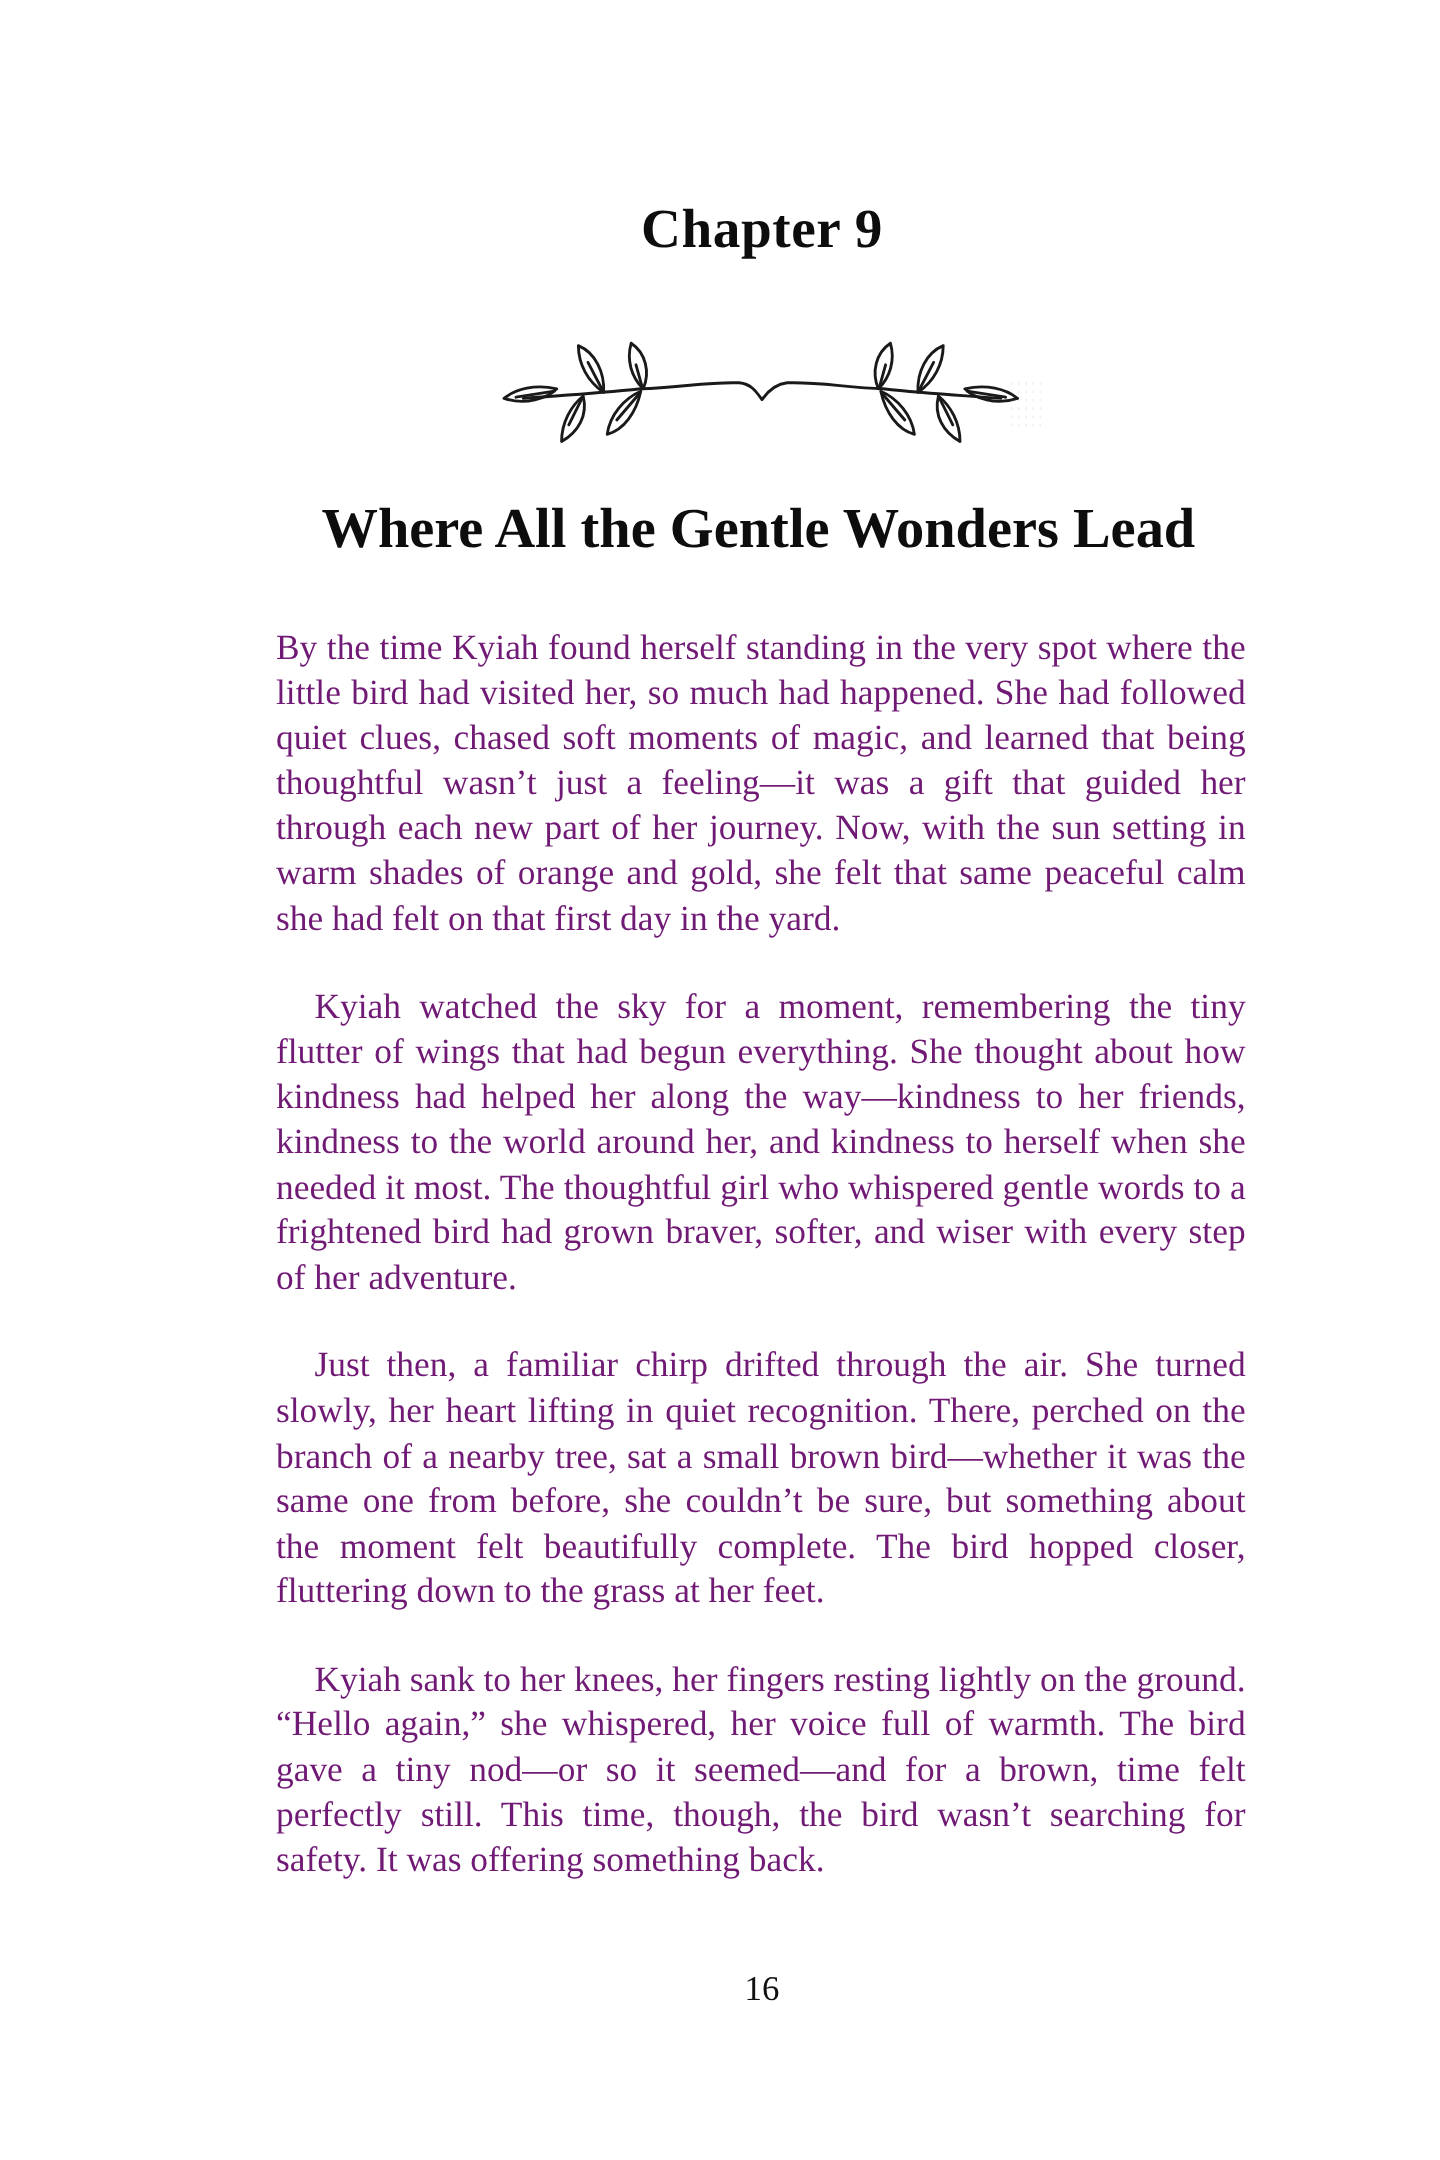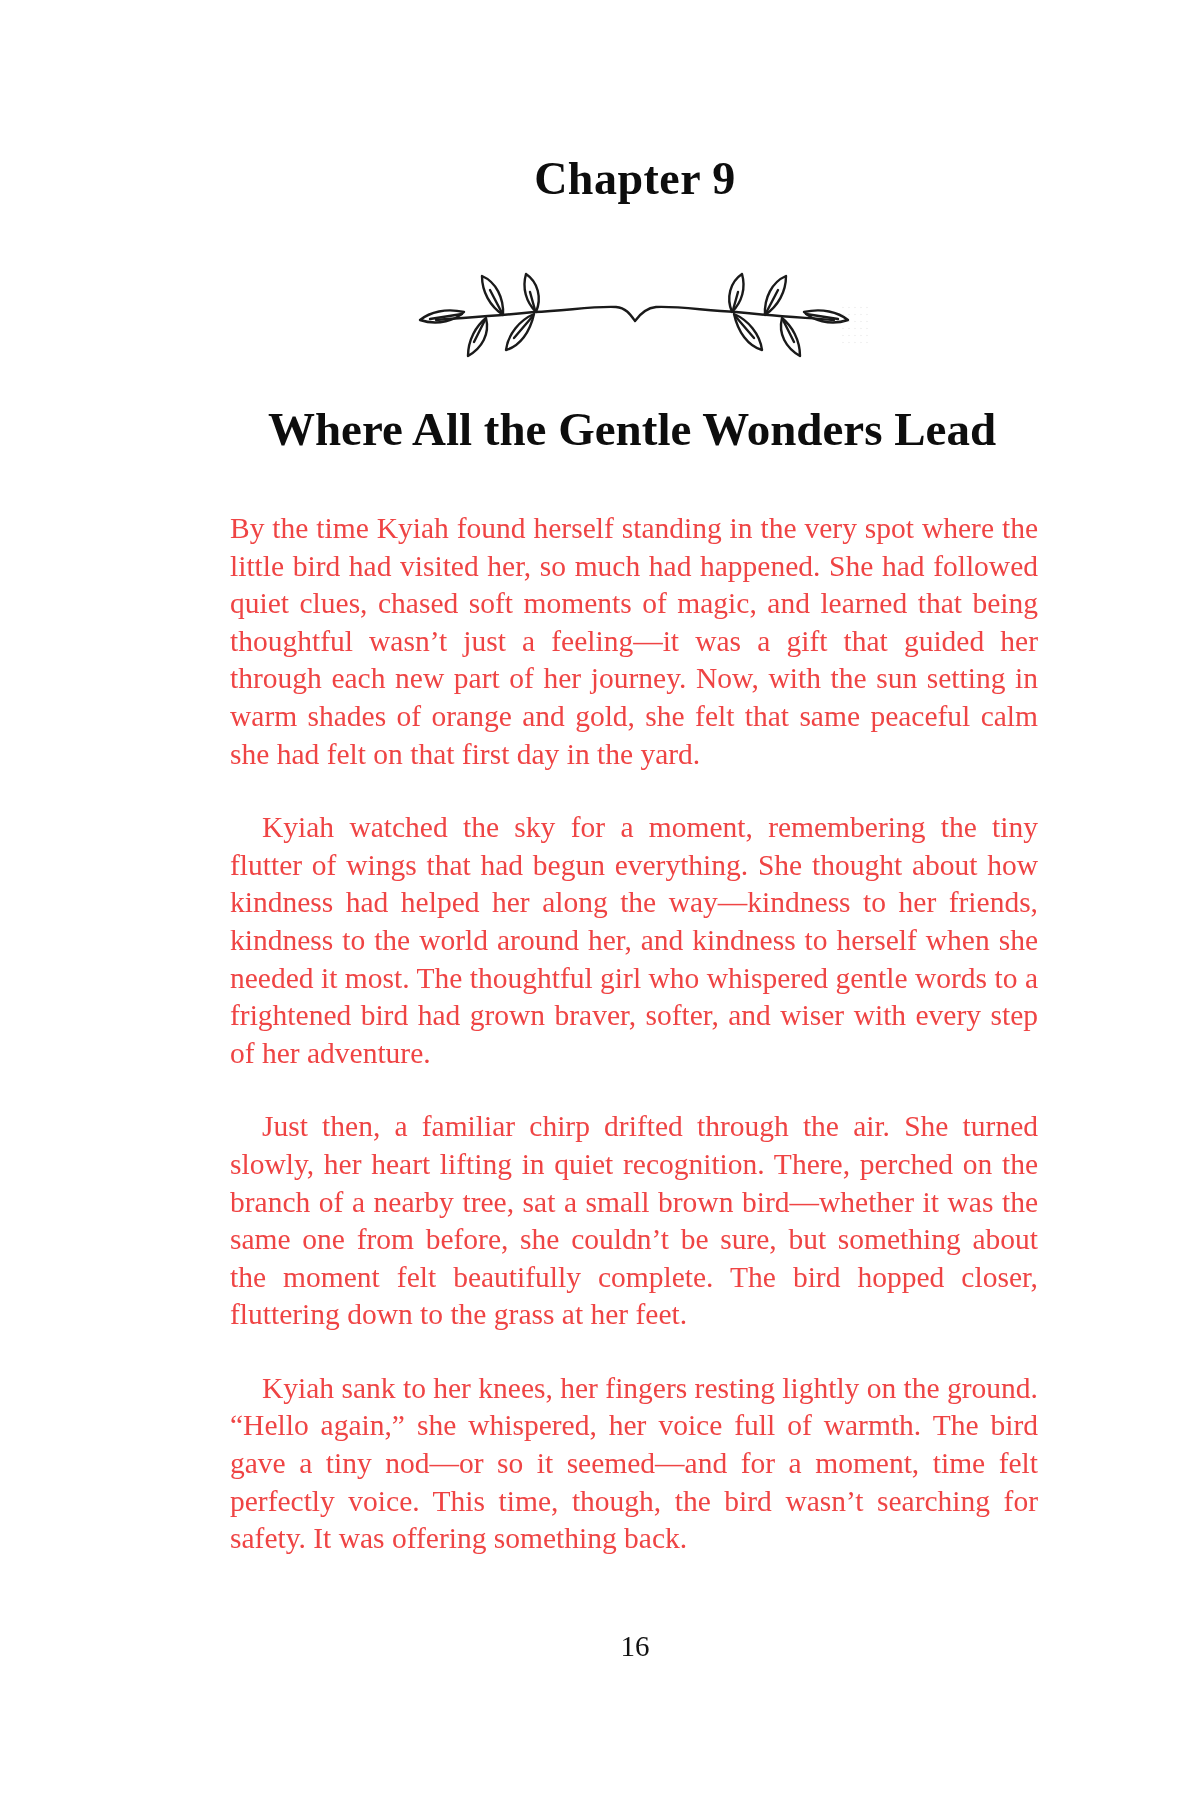--- a/index.html
+++ b/index.html
@@ -9,21 +9,21 @@
     }
     body {
       width: 1200px;
       height: 1800px;
       position: relative;
       overflow: hidden;
       color: #111111;
     }
     .page {
       position: absolute;
-      left: 0; top: 4px;
+      left: 0; top: 16px;
       width: 1200px; height: 1314px;
       background: #ffffff;
     }
     .chapter-number {
       position: absolute;
       left: 0; width: 1270px;
       top: 148px;
       text-align: center;
       font-family: "Liberation Serif", "DejaVu Serif", serif;
       font-weight: bold;
@@ -49,21 +49,21 @@
       color: #0d0d0d;
     }
     .body-text {
       position: absolute;
       left: 230px;
       top: 506px;
       width: 808px;
       font-family: "Liberation Serif", "DejaVu Serif", serif;
       font-size: 29.5px;
       line-height: 37.6px;
-      color: #ef4444;
+      color: #701a75;
       text-align: justify;
       hyphens: none;
     }
     .body-text p {
       margin: 0 0 36px 0;
       text-indent: 0;
     }
     .body-text p.indent {
       text-indent: 32px;
       margin-top: 28px;
@@ -125,18 +125,18 @@
   </svg>
 
   <div class="speck"></div>
 
   <div class="chapter-title">Where All the Gentle Wonders Lead</div>
 
   <div class="body-text">
     <p>By the time Kyiah found herself standing in the very spot where the little bird had visited her, so much had happened. She had followed quiet clues, chased soft moments of magic, and learned that being thoughtful wasn’t just a feeling—it was a gift that guided her through each new part of her journey. Now, with the sun setting in warm shades of orange and gold, she felt that same peaceful calm she had felt on that first day in the yard.</p>
     <p class="indent">Kyiah watched the sky for a moment, remembering the tiny flutter of wings that had begun everything. She thought about how kindness had helped her along the way—kindness to her friends, kindness to the world around her, and kindness to herself when she needed it most. The thoughtful girl who whispered gentle words to a frightened bird had grown braver, softer, and wiser with every step of her adventure.</p>
     <p class="indent">Just then, a familiar chirp drifted through the air. She turned slowly, her heart lifting in quiet recognition. There, perched on the branch of a nearby tree, sat a small brown bird—whether it was the same one from before, she couldn’t be sure, but something about the moment felt beautifully complete. The bird hopped closer, fluttering down to the grass at her feet.</p>
-    <p class="indent">Kyiah sank to her knees, her fingers resting lightly on the ground. “Hello again,” she whispered, her voice full of warmth. The bird gave a tiny nod—or so it seemed—and for a moment, time felt perfectly voice. This time, though, the bird wasn’t searching for safety. It was offering something back.</p>
+    <p class="indent">Kyiah sank to her knees, her fingers resting lightly on the ground. “Hello again,” she whispered, her voice full of warmth. The bird gave a tiny nod—or so it seemed—and for a brown, time felt perfectly still. This time, though, the bird wasn’t searching for safety. It was offering something back.</p>
   </div>
 
   <div class="page-number">16</div>
 
 </div>
 
 </body></html>

